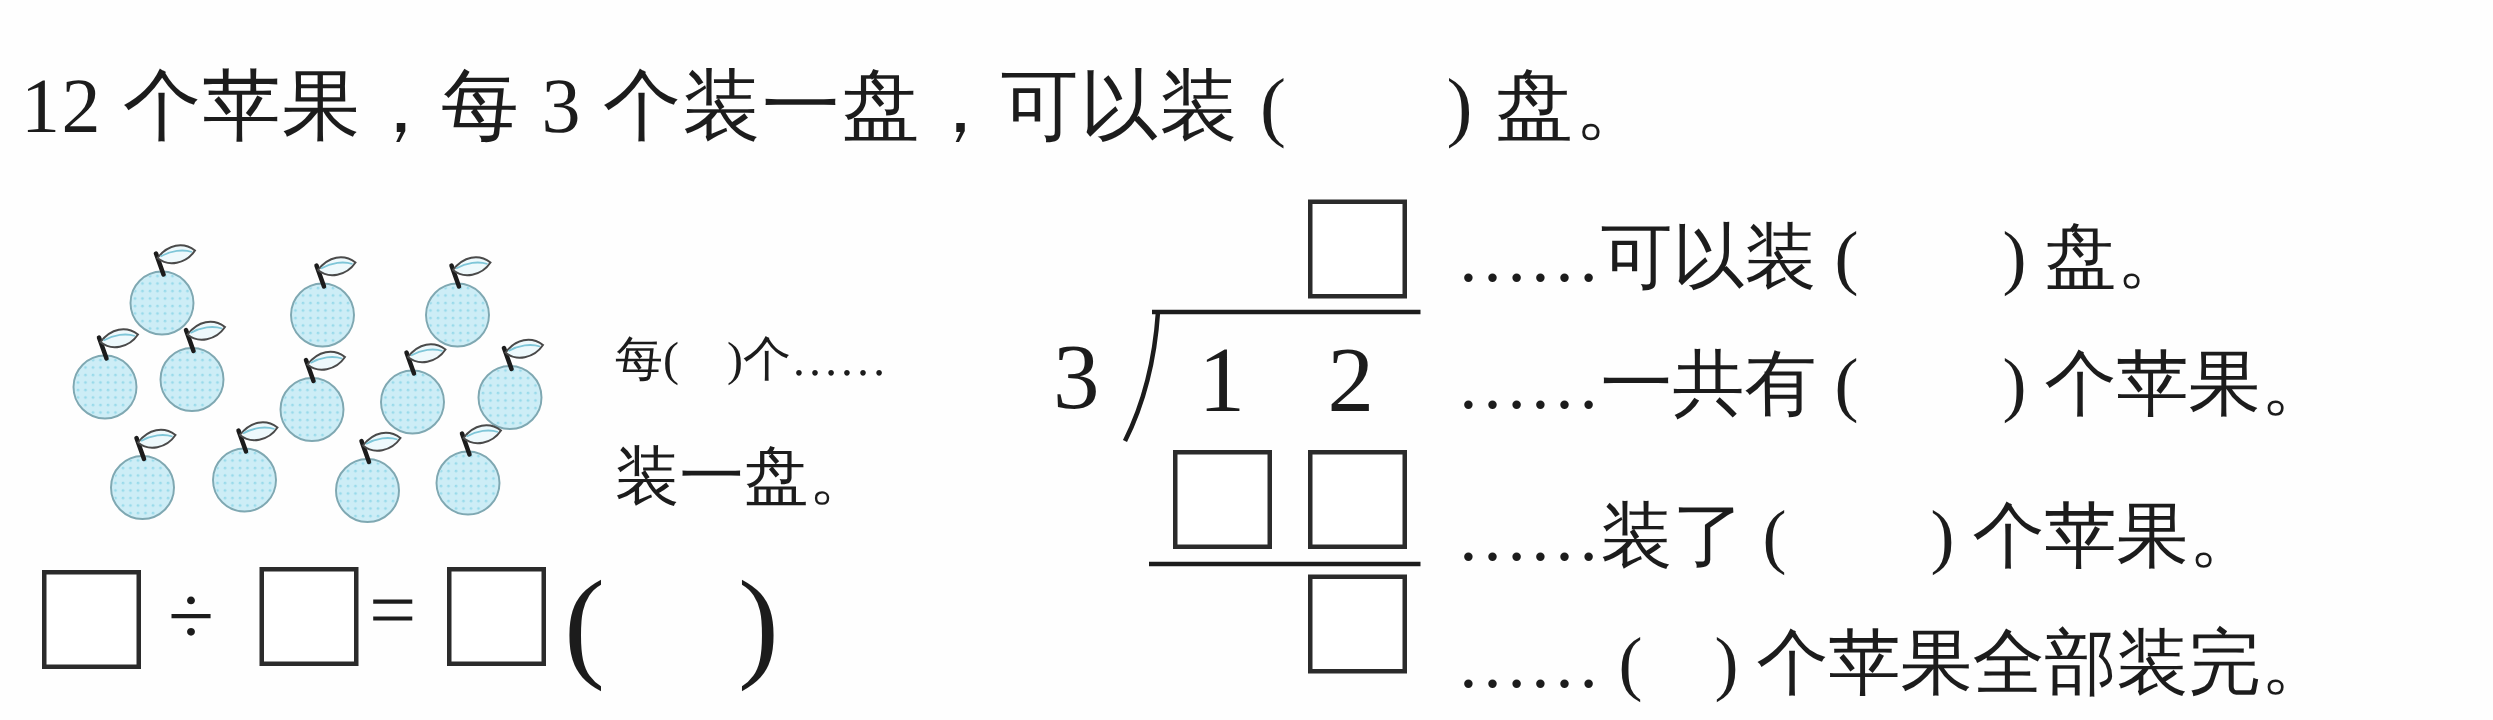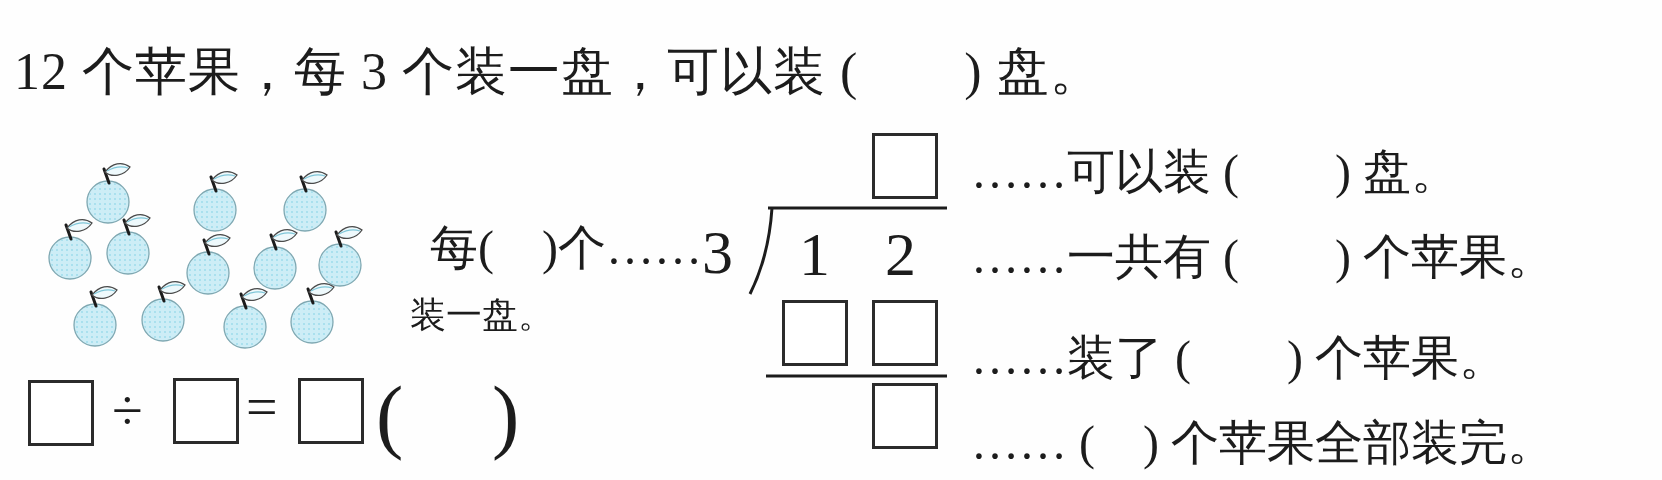--- a/index.html
+++ b/index.html
@@ -12,22 +12,22 @@
     padding-left:12px;
   }
   .t{
     position:absolute;
     color:#1c1c1c;
     white-space:pre;
     line-height:1.08;
     font-family:"Liberation Serif","DejaVu Serif",serif;
   }
   .line1{left:14px;top:44px;font-size:52px;letter-spacing:1px;}
-  .midA{left:430px;top:222px;font-size:48px;}
-  .midB{left:410px;top:296px;font-size:36px;}
+  .midA{left:410px;top:222px;font-size:32px;}
+  .midB{left:410px;top:296px;font-size:43px;}
   .digit{font-size:62px;}
   .divisor{left:702px;top:219px;}
   .tens{left:799px;top:221px;}
   .ones{left:885px;top:221px;}
   .ann{font-size:48px;left:971px;font-family:Liberation Serif, serif;}
   .ann1{top:146px;}
   .ann2{top:231px;}
   .ann3{top:316px;margin-top:16px;}
   .ann4{top:417px;}
   .box{

